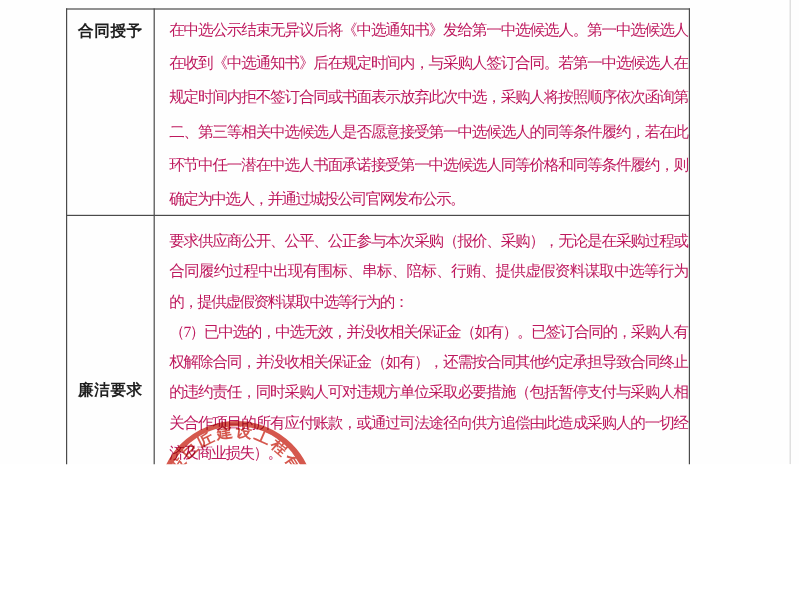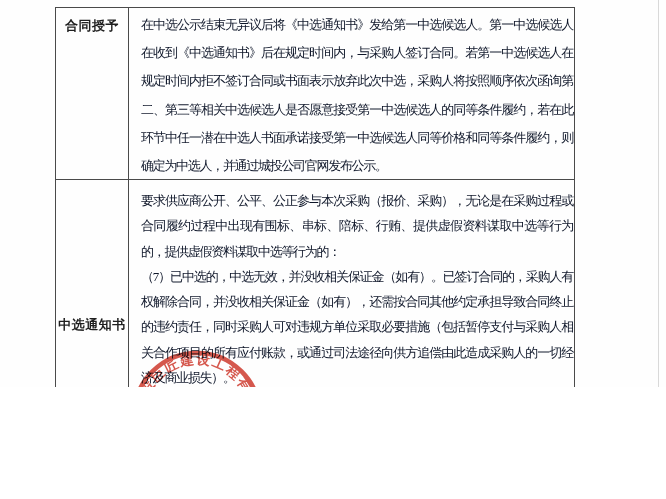--- a/index.html
+++ b/index.html
@@ -34,21 +34,21 @@
     text-align: center;
     font-family: "Liberation Sans", "DejaVu Sans", sans-serif;
     font-weight: bold;
     font-size: 13px;
     color: #1f1f1f;
     letter-spacing: 0.5px;
   }
   td.label-cell .label-top { padding-top: 9px; }
   td.label-cell.v-center { vertical-align: middle; }
   td.content-cell {
-    color: #0f172a;
+    color: #be185d;
     font-size: 13px;
     letter-spacing: -1.3px;
     text-align: justify;
     text-justify: inter-ideograph;
     font-family: Liberation Serif, serif;
   }
   .row1-content {
     height: 168px;
     padding: 3px 1px 0 12px;
     line-height: 28.2px;
@@ -91,21 +91,21 @@
         <div class="label-top">合同授予</div>
       </td>
       <td class="content-cell">
         <div class="row1-content">
           <p>在中选公示结束无异议后将《中选通知书》发给第一中选候选人。第一中选候选人在收到《中选通知书》后在规定时间内，与采购人签订合同。若第一中选候选人在规定时间内拒不签订合同或书面表示放弃此次中选，采购人将按照顺序依次函询第二、第三等相关中选候选人是否愿意接受第一中选候选人的同等条件履约，若在此环节中任一潜在中选人书面承诺接受第一中选候选人同等价格和同等条件履约，则确定为中选人，并通过城投公司官网发布公示。</p>
         </div>
       </td>
     </tr>
     <tr>
       <td class="label-cell v-center">
-        <div>中选通知书</div>
+        <div>廉洁要求</div>
       </td>
       <td class="content-cell">
         <div class="row2-content">
           <p>要求供应商公开、公平、公正参与本次采购（报价、采购），无论是在采购过程或合同履约过程中出现有围标、串标、陪标、行贿、提供虚假资料谋取中选等行为的，提供虚假资料谋取中选等行为的：</p>
           <p>（7）已中选的，中选无效，并没收相关保证金（如有）。已签订合同的，采购人有权解除合同，并没收相关保证金（如有），还需按合同其他约定承担导致合同终止的违约责任，同时采购人可对违规方单位采取必要措施（包括暂停支付与采购人相关合作项目的所有应付账款，或通过司法途径向供方追偿由此造成采购人的一切经济及商业损失）。</p>
           <p class="gap-sm">（2）采购人有权可通过诉讼方式向违规供方主张权利。</p>
           <p class="gap-sm">（1）采购人有权将违规单位列入采购人的黑名单三年。</p>
         </div>
       </td>
     </tr>

